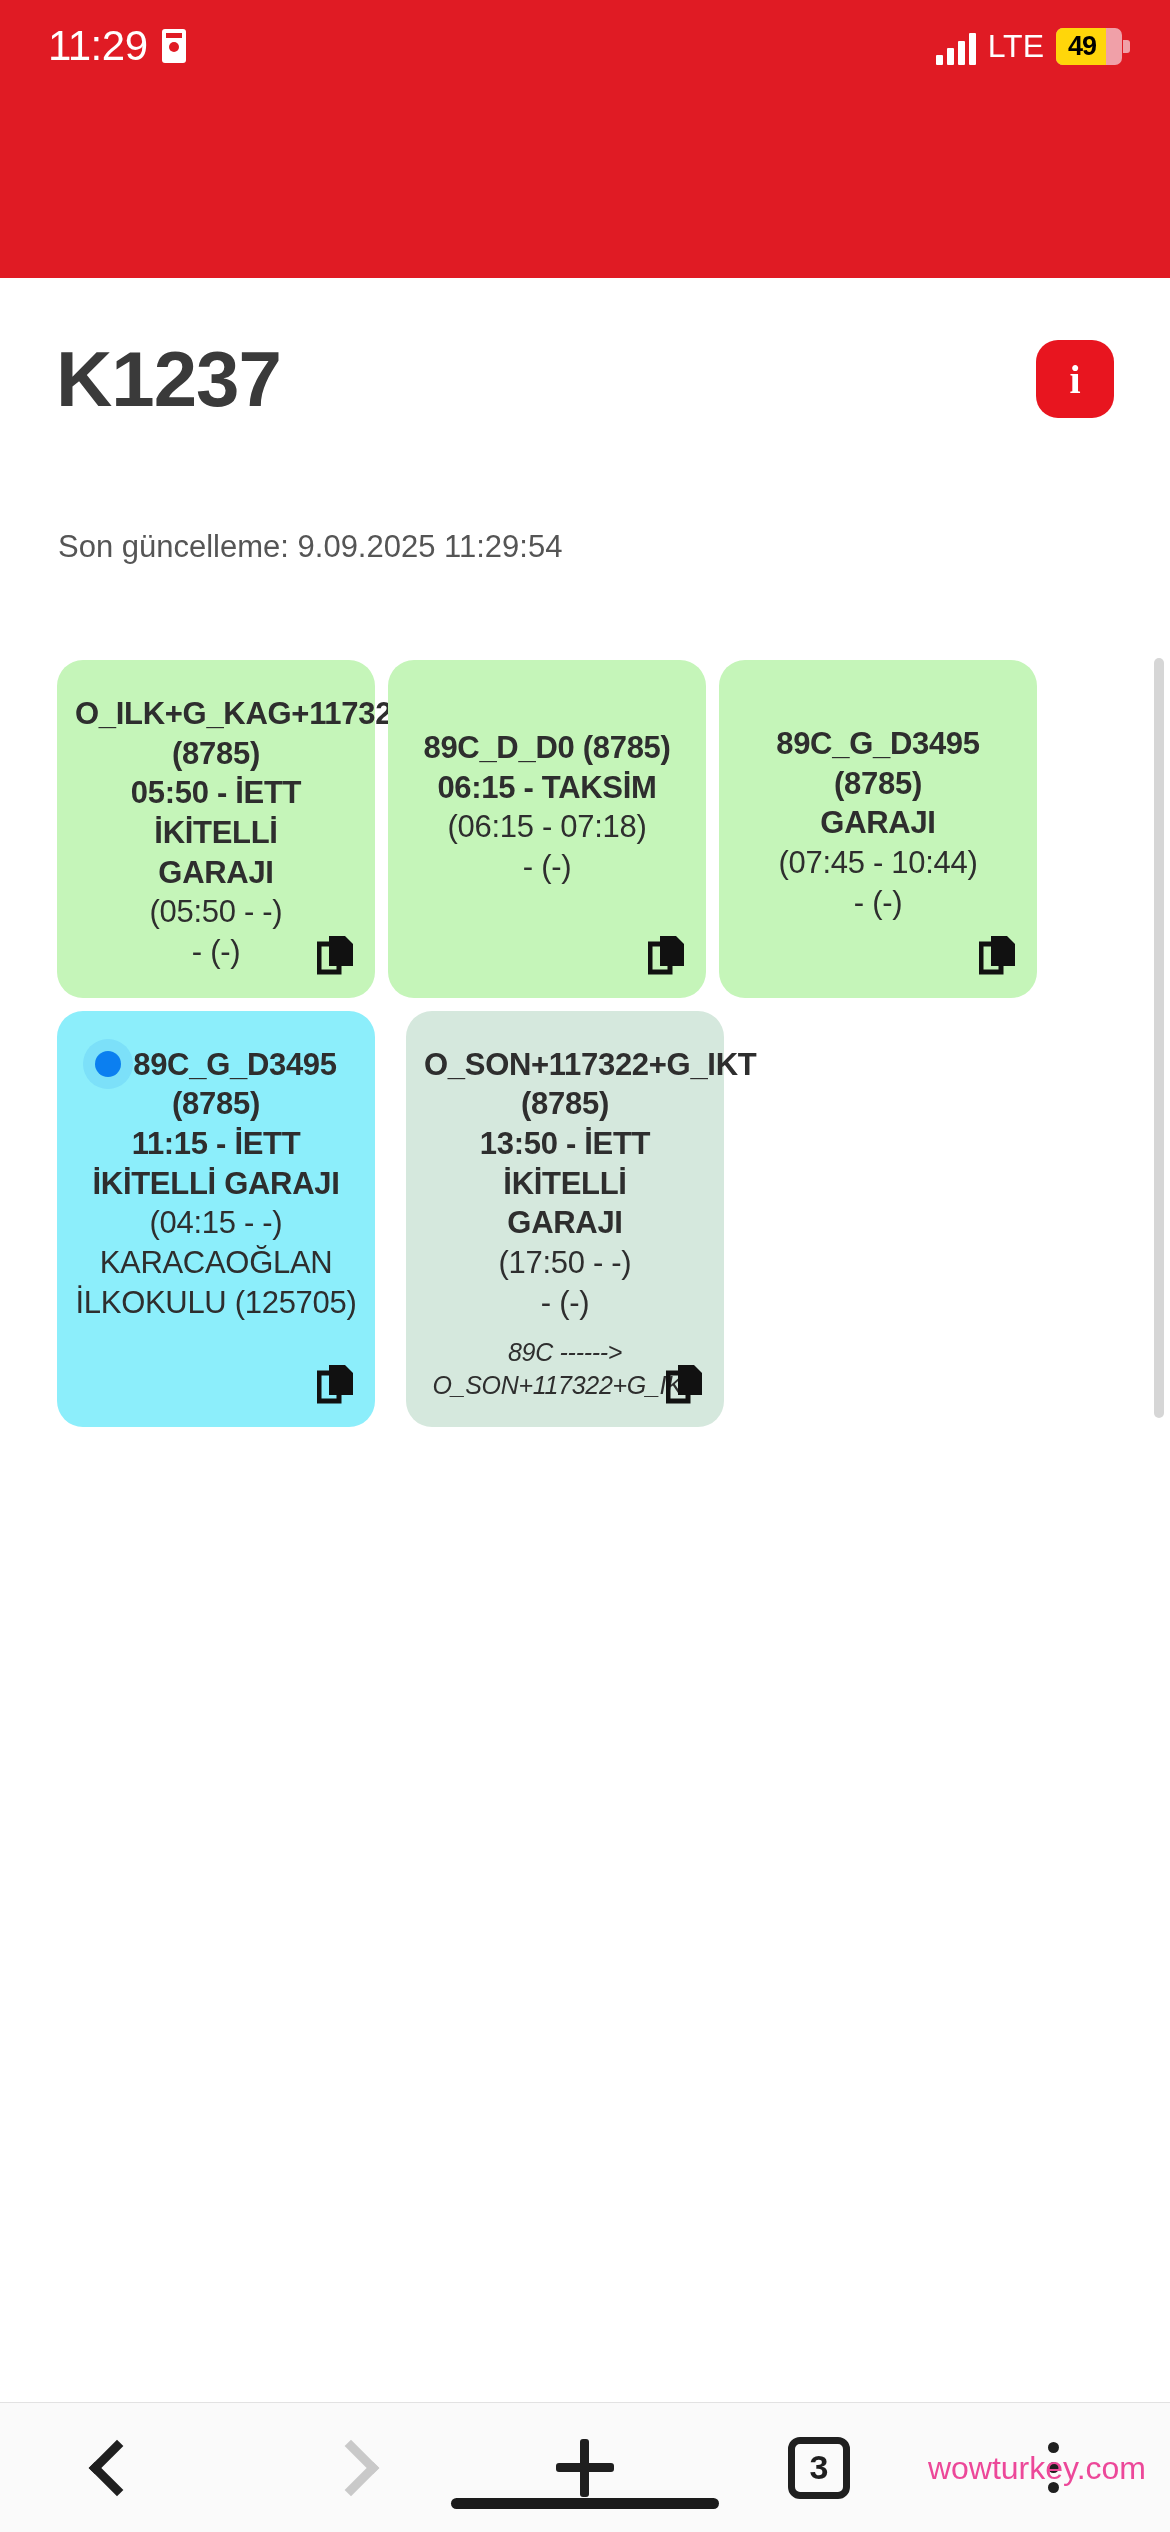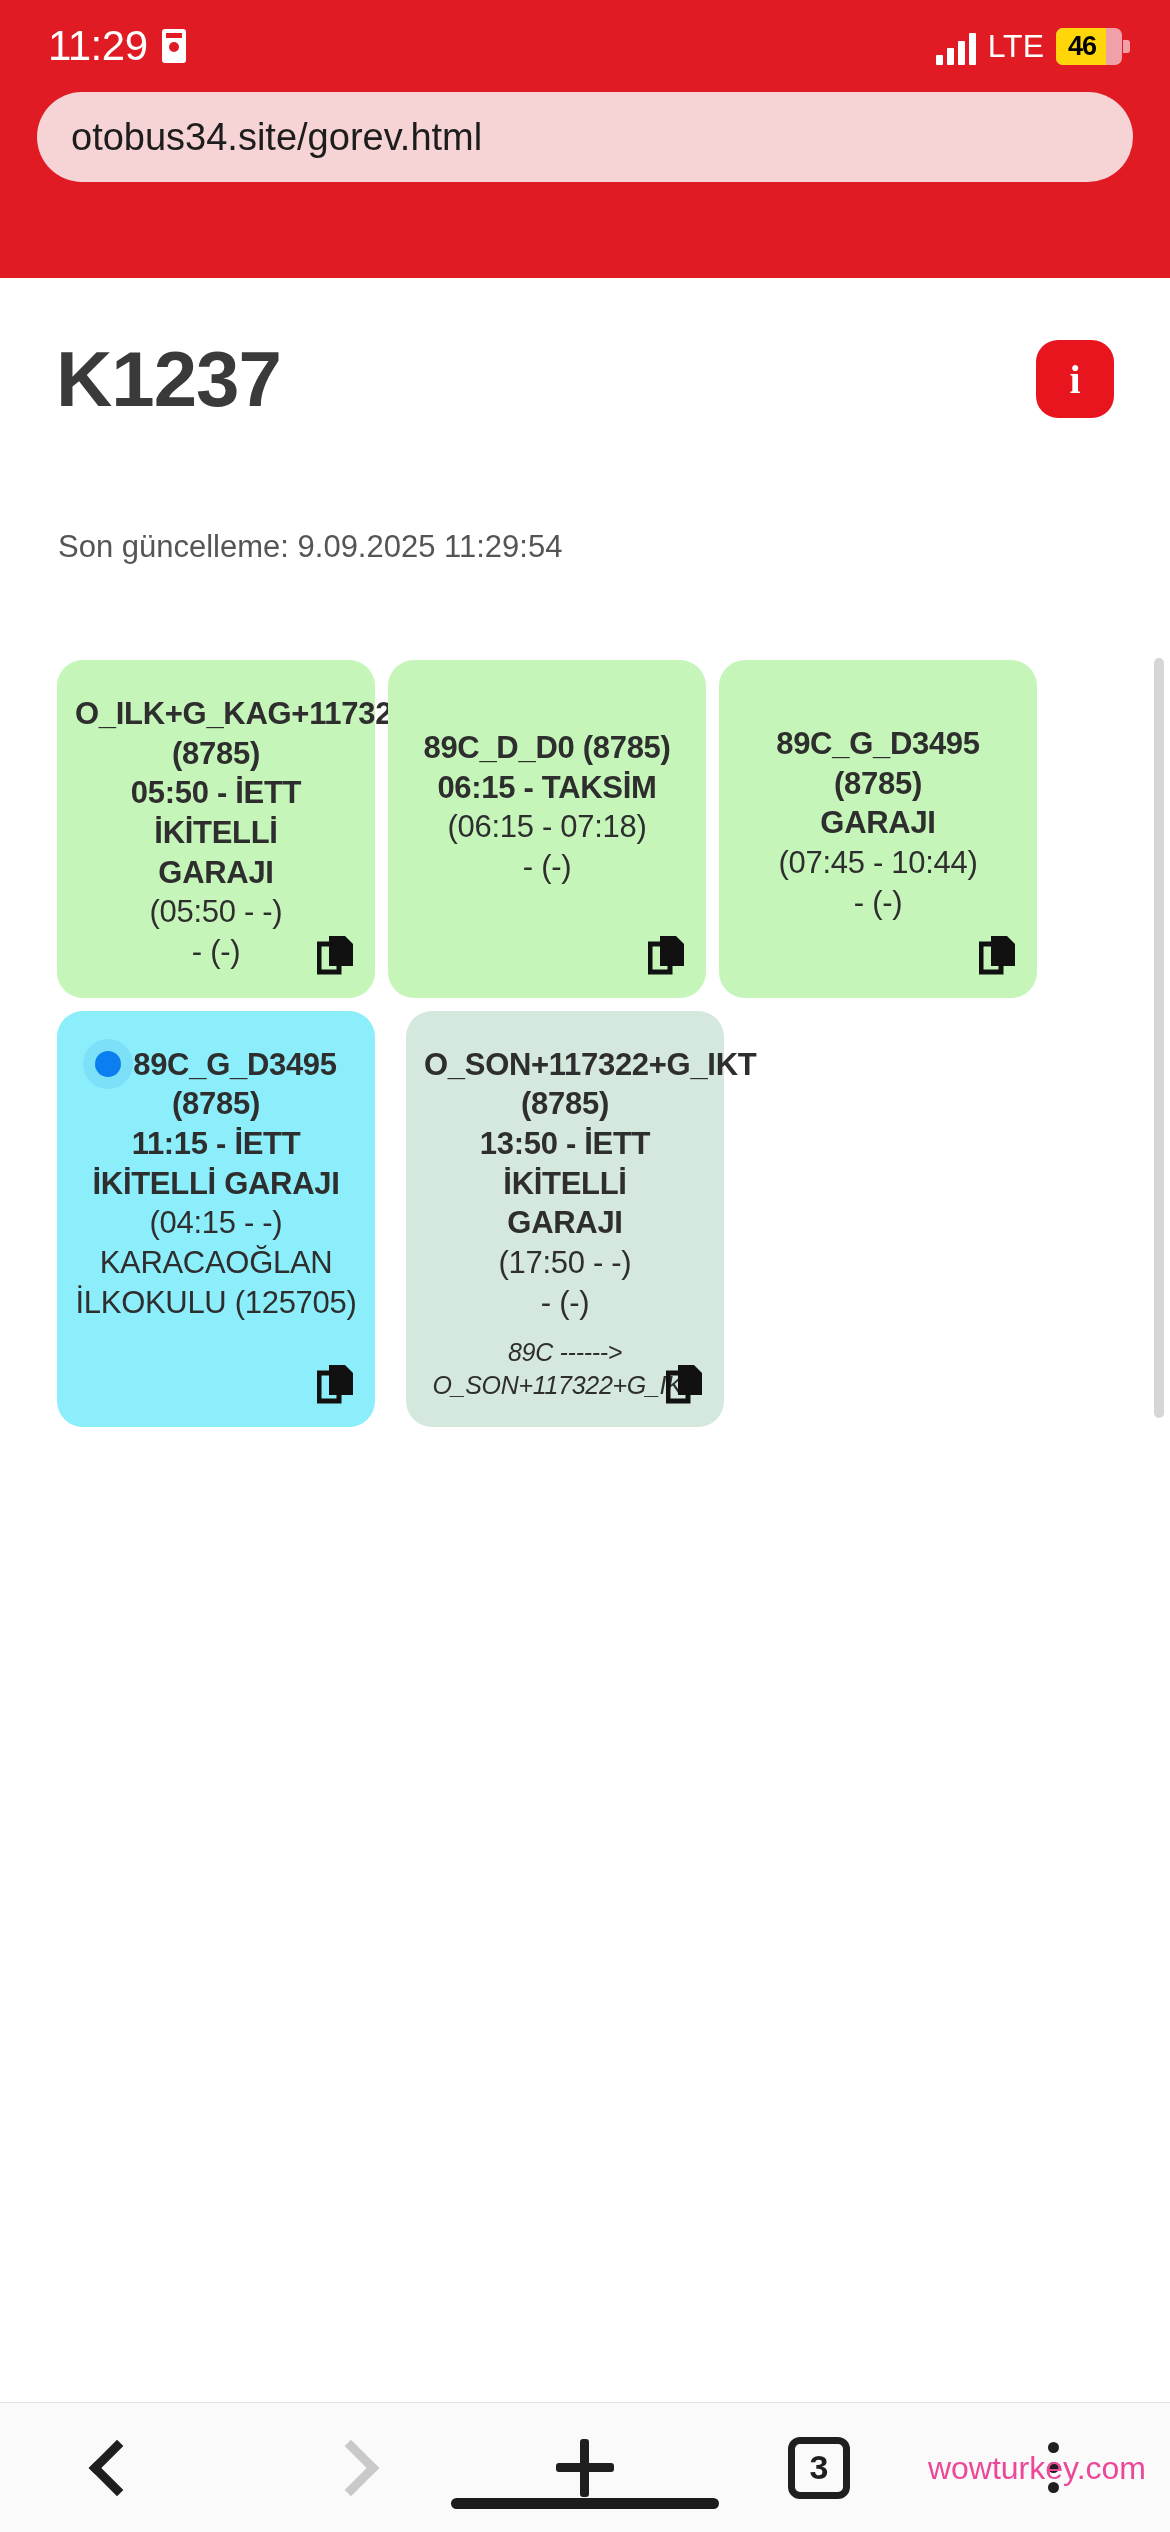--- a/index.html
+++ b/index.html
@@ -185,28 +185,25 @@
       <div class="status-right">
         <span class="signal-icon">
           <i></i>
             <i></i>
             <i></i>
             <i></i>
         </span>
         <span class="lte-label">LTE</span>
         <span class="battery">
           <span class="battery-fill"></span>
-          <span class="battery-level">46</span>
-        </span>
-      </div>
-    </div>
-
-    <div class="urlbar">
-      <div class="urltext">otobus34.site/gorev.html</div>
-    </div>
+          <span class="battery-level">49</span>
+        </span>
+      </div>
+    </div>
+
   </div>
 
   <div class="page">
 
     <div class="titlerow">
       <div class="page-title">K1237</div>
       <div class="info-btn">i</div>
     </div>
 
     <div class="updated">Son güncelleme: 9.09.2025 11:29:54</div>

